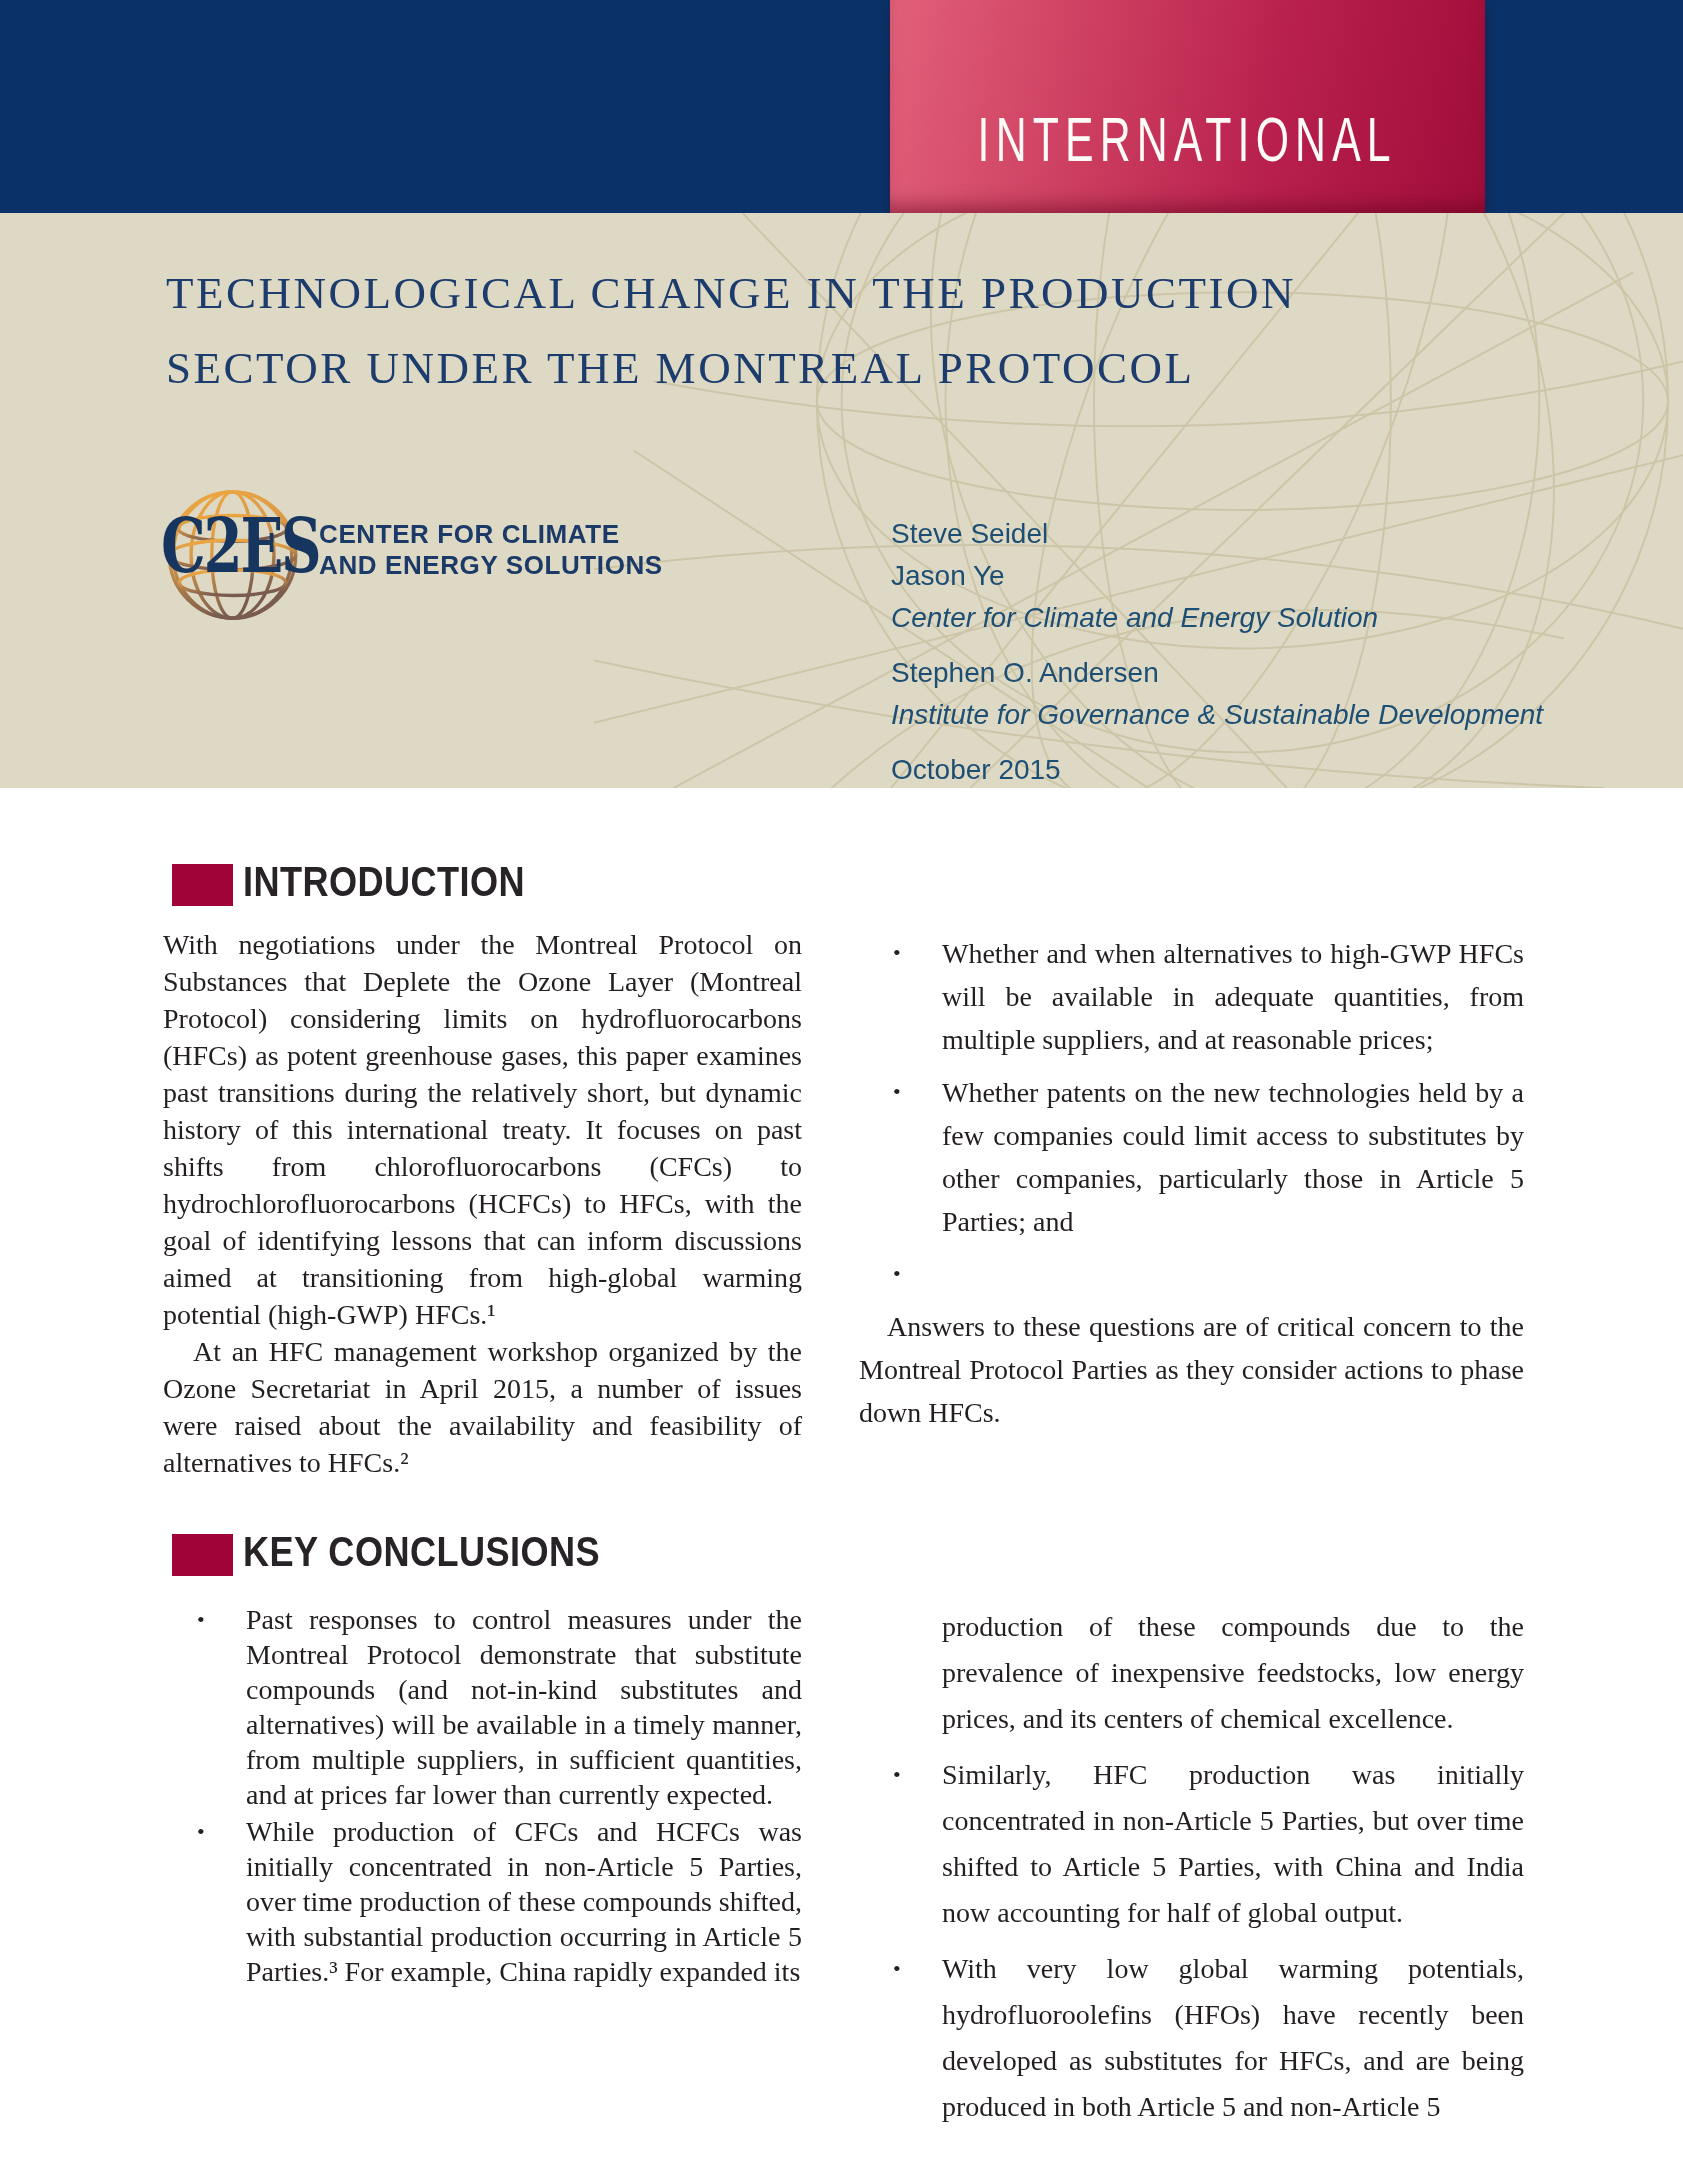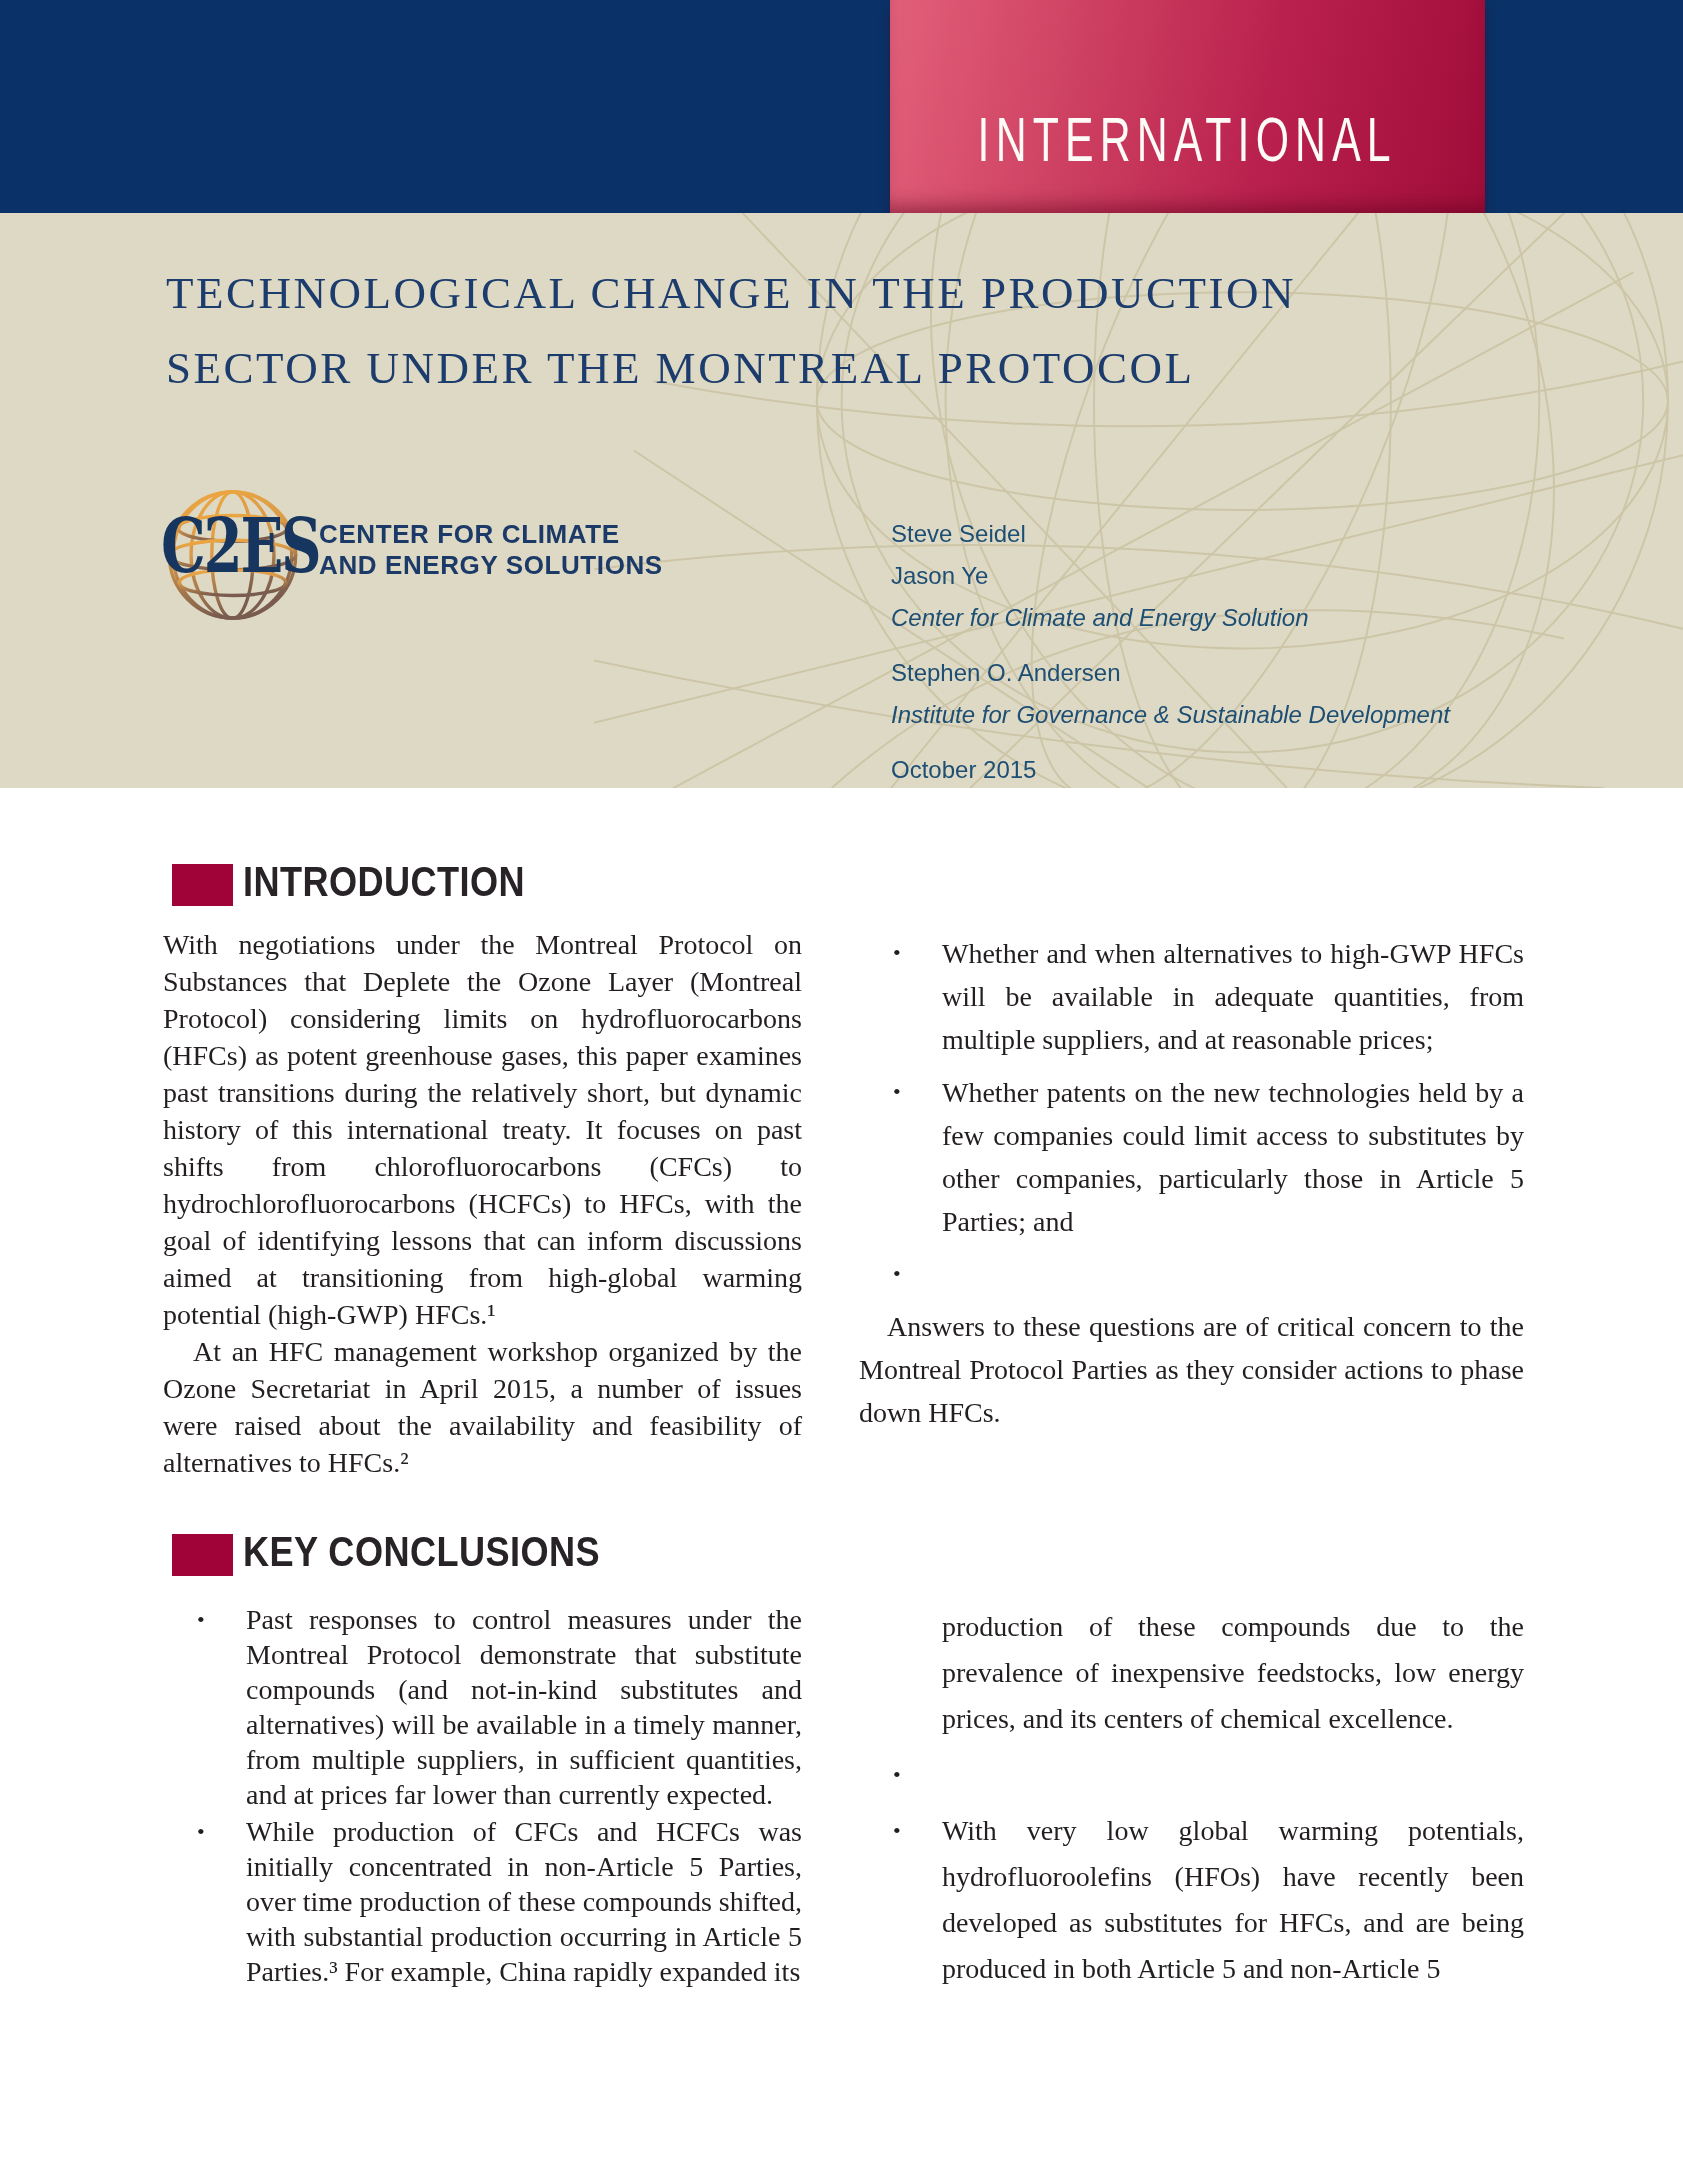--- a/index.html
+++ b/index.html
@@ -34,21 +34,21 @@
     font-family:"DejaVu Serif",serif;font-weight:700;font-size:75px;line-height:75px;
     transform:scaleX(0.75);transform-origin:left;letter-spacing:-3px;
   }
   .logo-words{
     position:absolute;left:319px;top:519px;color:#1b3a68;
     font-family:"Liberation Sans",sans-serif;font-weight:700;font-size:26px;
     line-height:31px;letter-spacing:0.6px;white-space:nowrap;
   }
   .authors{
     position:absolute;left:891px;top:513px;color:#1d4e73;
-    font-family:"Liberation Sans",sans-serif;font-size:24px;line-height:42px;white-space:nowrap;
+    font-family:"Liberation Sans",sans-serif;font-size:28px;line-height:42px;white-space:nowrap;
   }
   .authors .aff{font-style:italic;}
   .authors .gap{height:13px;}
   
   .section{position:absolute;left:163px;width:1361px;color:#231f20;}
   .sec-head{display:flex;align-items:flex-end;gap:10px;height:51px;padding-left:9px;}
   .sq{width:61px;height:42px;background:#a00338;flex:0 0 61px;}
   .sec-title{
     font-family:"Liberation Sans",sans-serif;font-weight:700;font-size:42px;
     color:#282327;letter-spacing:0.5px;transform:scaleX(0.86);transform-origin:left;white-space:nowrap;
@@ -191,20 +191,21 @@
         </div>
         <div class="b-item">
           <span class="b-dot">•</span>
           <div class="b-text">While production of CFCs and HCFCs was initially concentrated in non-Article 5 Parties, over time production of these compounds shifted, with substantial production occurring in Article 5 Parties.³ For example, China rapidly expanded its</div>
         </div>
       </div>
       <div class="colR kc-R">
         <p class="tail">production of these compounds due to the prevalence of inexpensive feedstocks, low energy prices, and its centers of chemical excellence.</p>
         <div class="b-item">
           <span class="b-dot">•</span>
+          <div class="b-text">Similarly, HFC production was initially concentrated in non-Article 5 Parties, but over time shifted to Article 5 Parties, with China and India now accounting for half of global output.</div>
         </div>
         <div class="b-item">
           <span class="b-dot">•</span>
           <div class="b-text">With very low global warming potentials, hydrofluoroolefins (HFOs) have recently been developed as substitutes for HFCs, and are being produced in both Article 5 and non-Article 5</div>
         </div>
       </div>
     </div>
   </div>
 
 </div>

